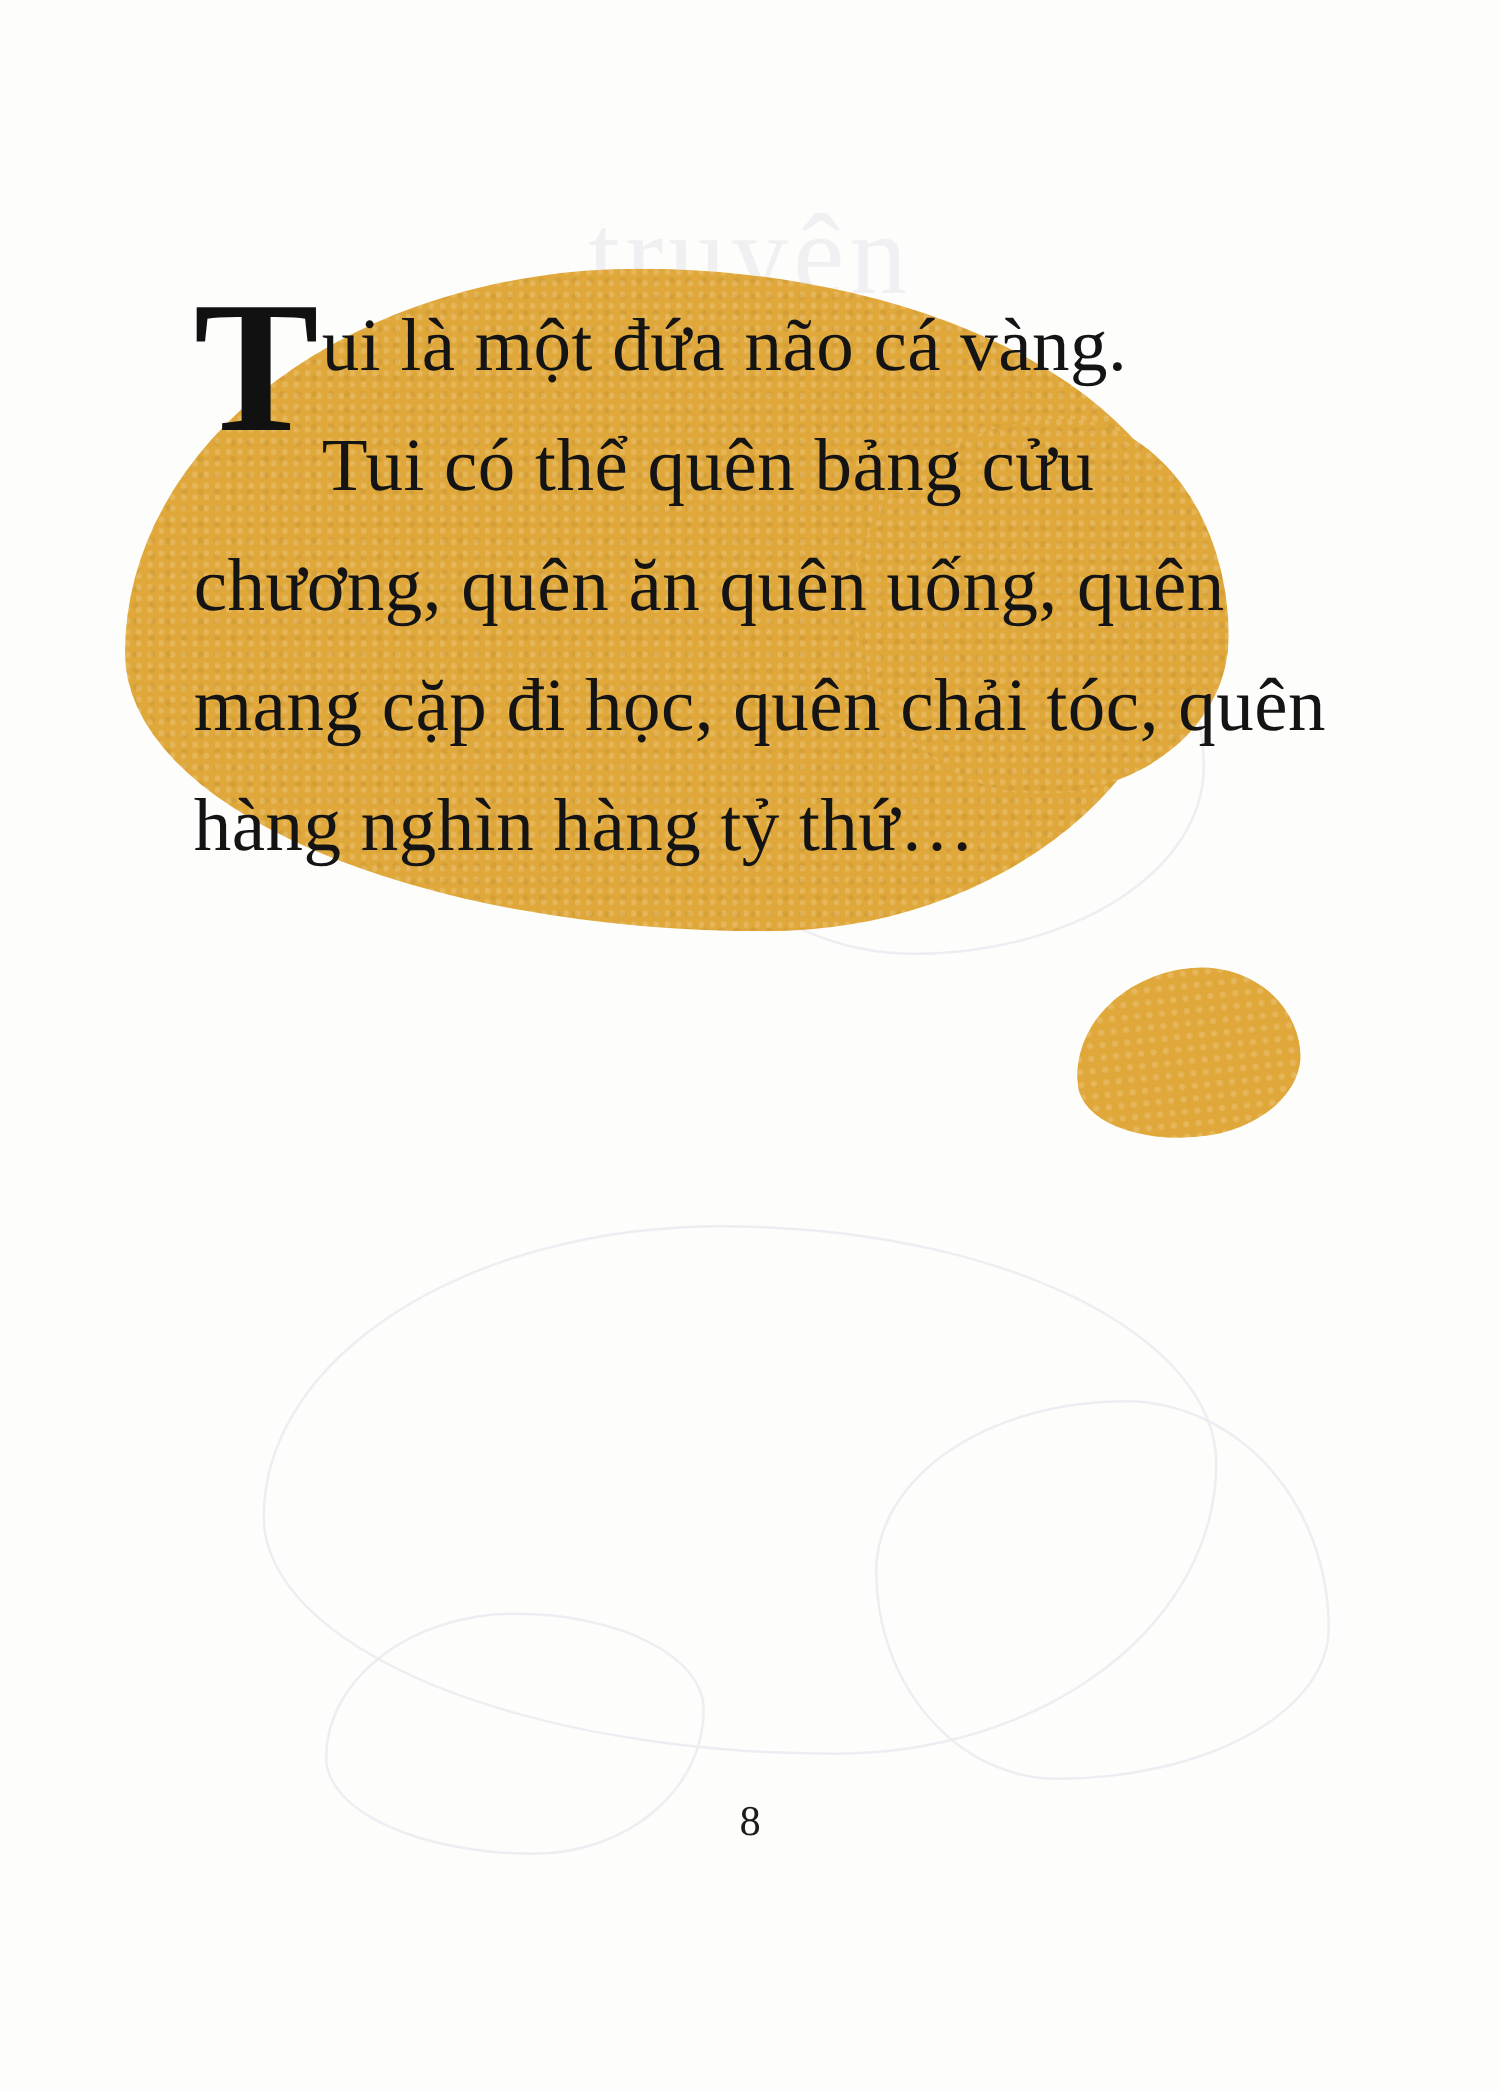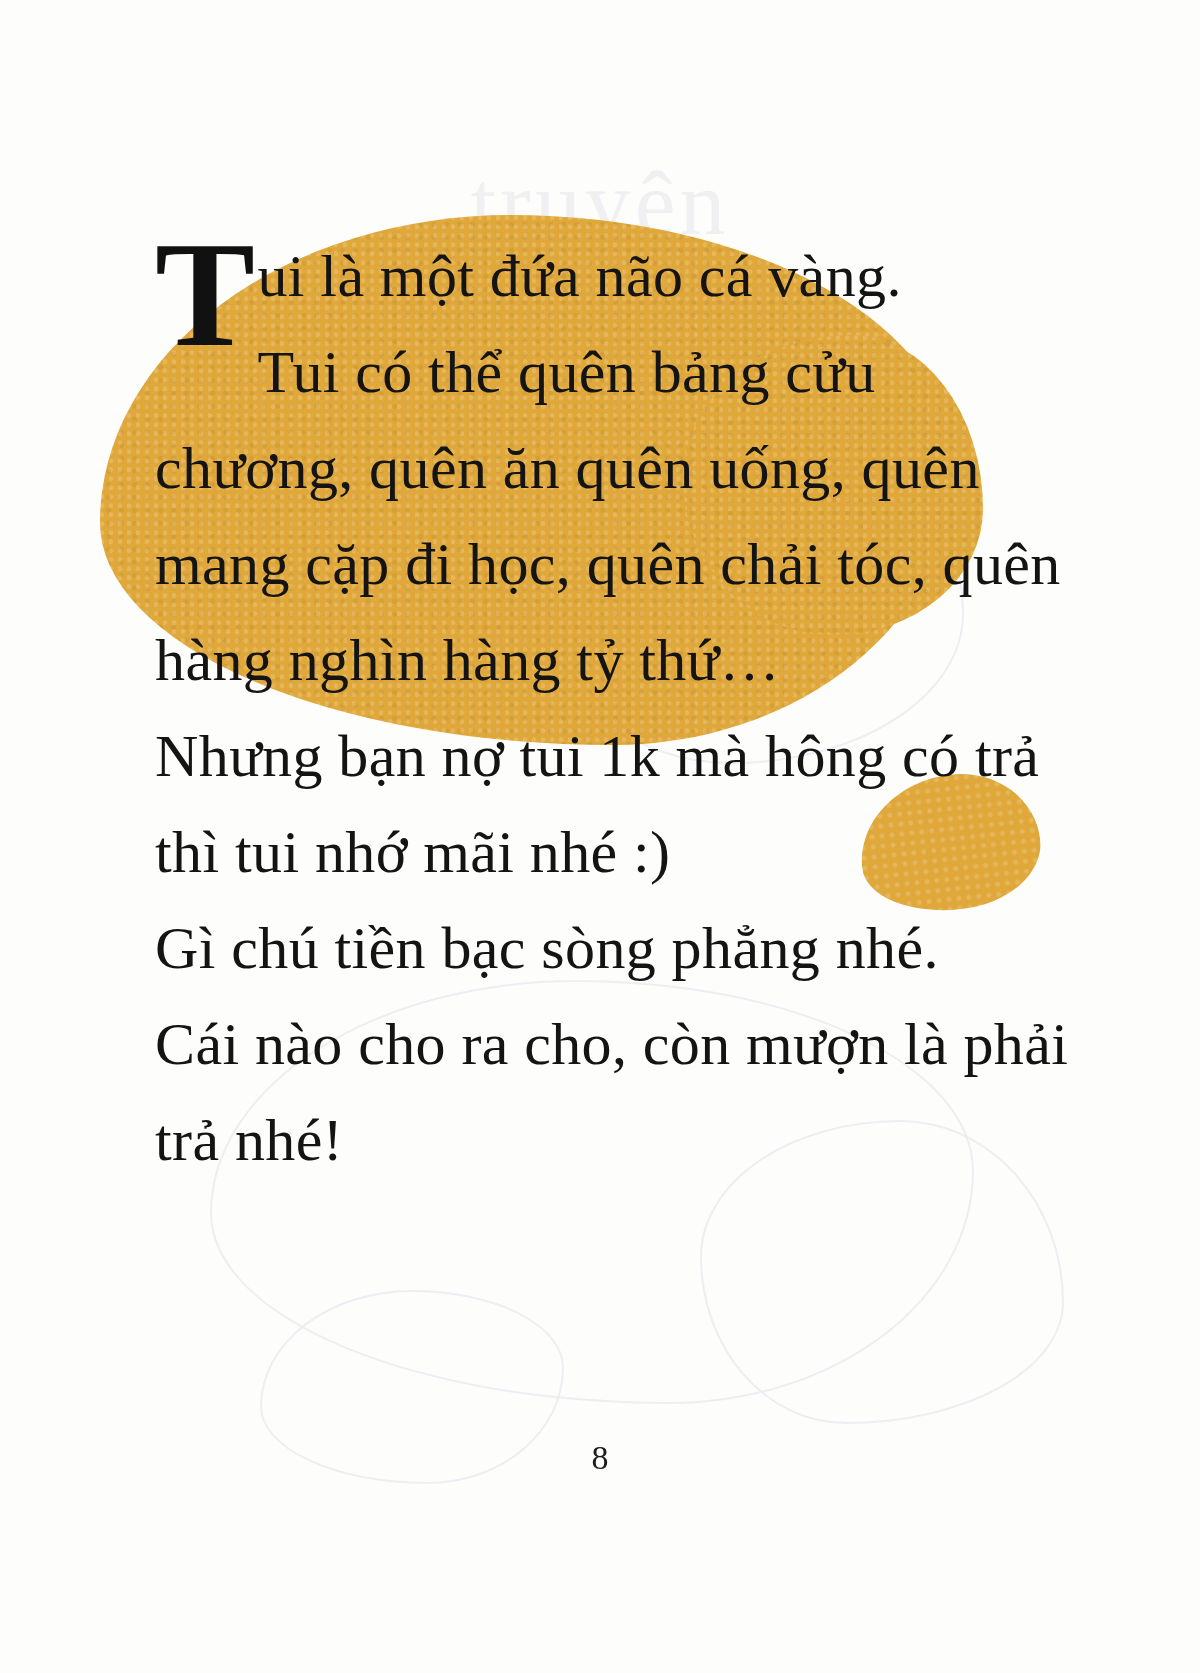--- a/index.html
+++ b/index.html
@@ -142,19 +142,16 @@
   <div class="ghost-blob g3"></div>
   <div class="ghost-blob g4"></div>
 
 
   <div class="blob-main"></div>
   <div class="blob-small"></div>
 
   <div class="body-text">
     <p><span class="dropcap">T</span><span>ui là một đứa não cá vàng.
 Tui có thể quên bảng cửu chương, quên ăn quên uống, quên mang cặp đi học, quên chải tóc, quên hàng nghìn hàng tỷ thứ…</span></p>
-    <p class="stanza-2"><span>Nhưng bạn nợ tui 1k mà hông có trả thì tui nhớ mãi nhé :)
-Gì chú tiền bạc sòng phẳng nhé.
-Cái nào cho ra cho, còn mượn là phải trả nhé!</span></p>
   </div>
 
   <div class="folio">8</div>
 </div>
 
 </body></html>

